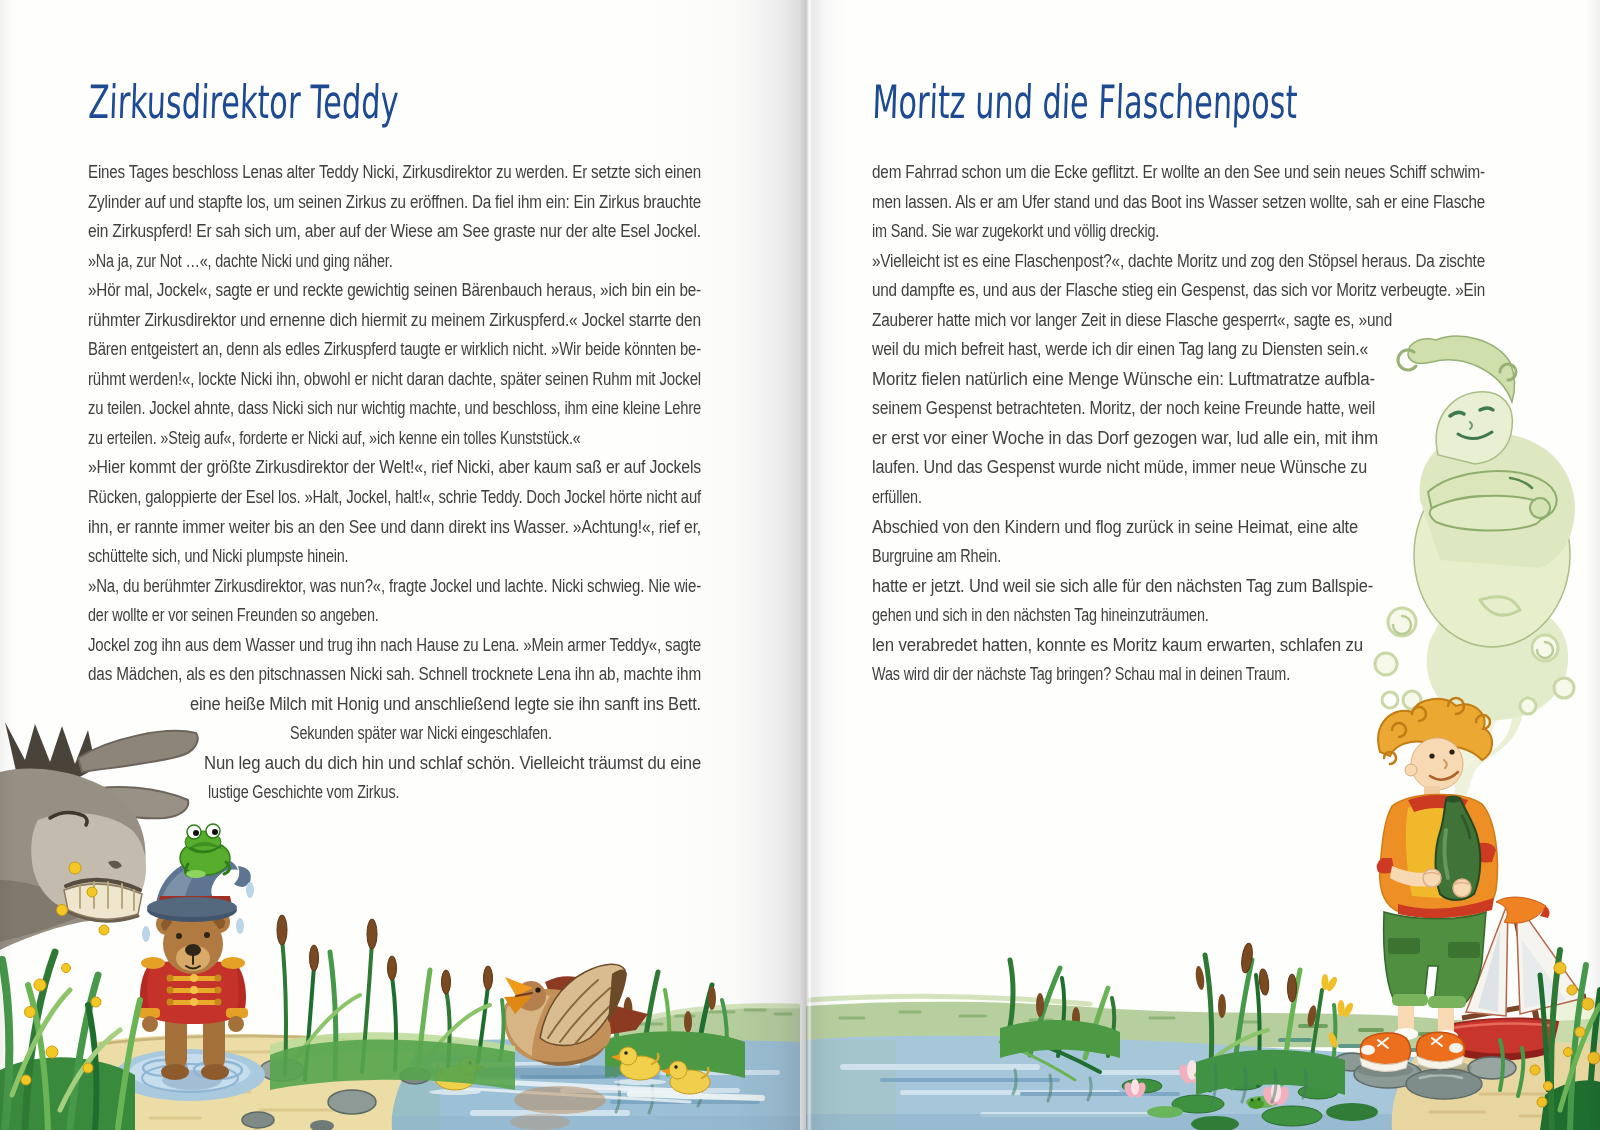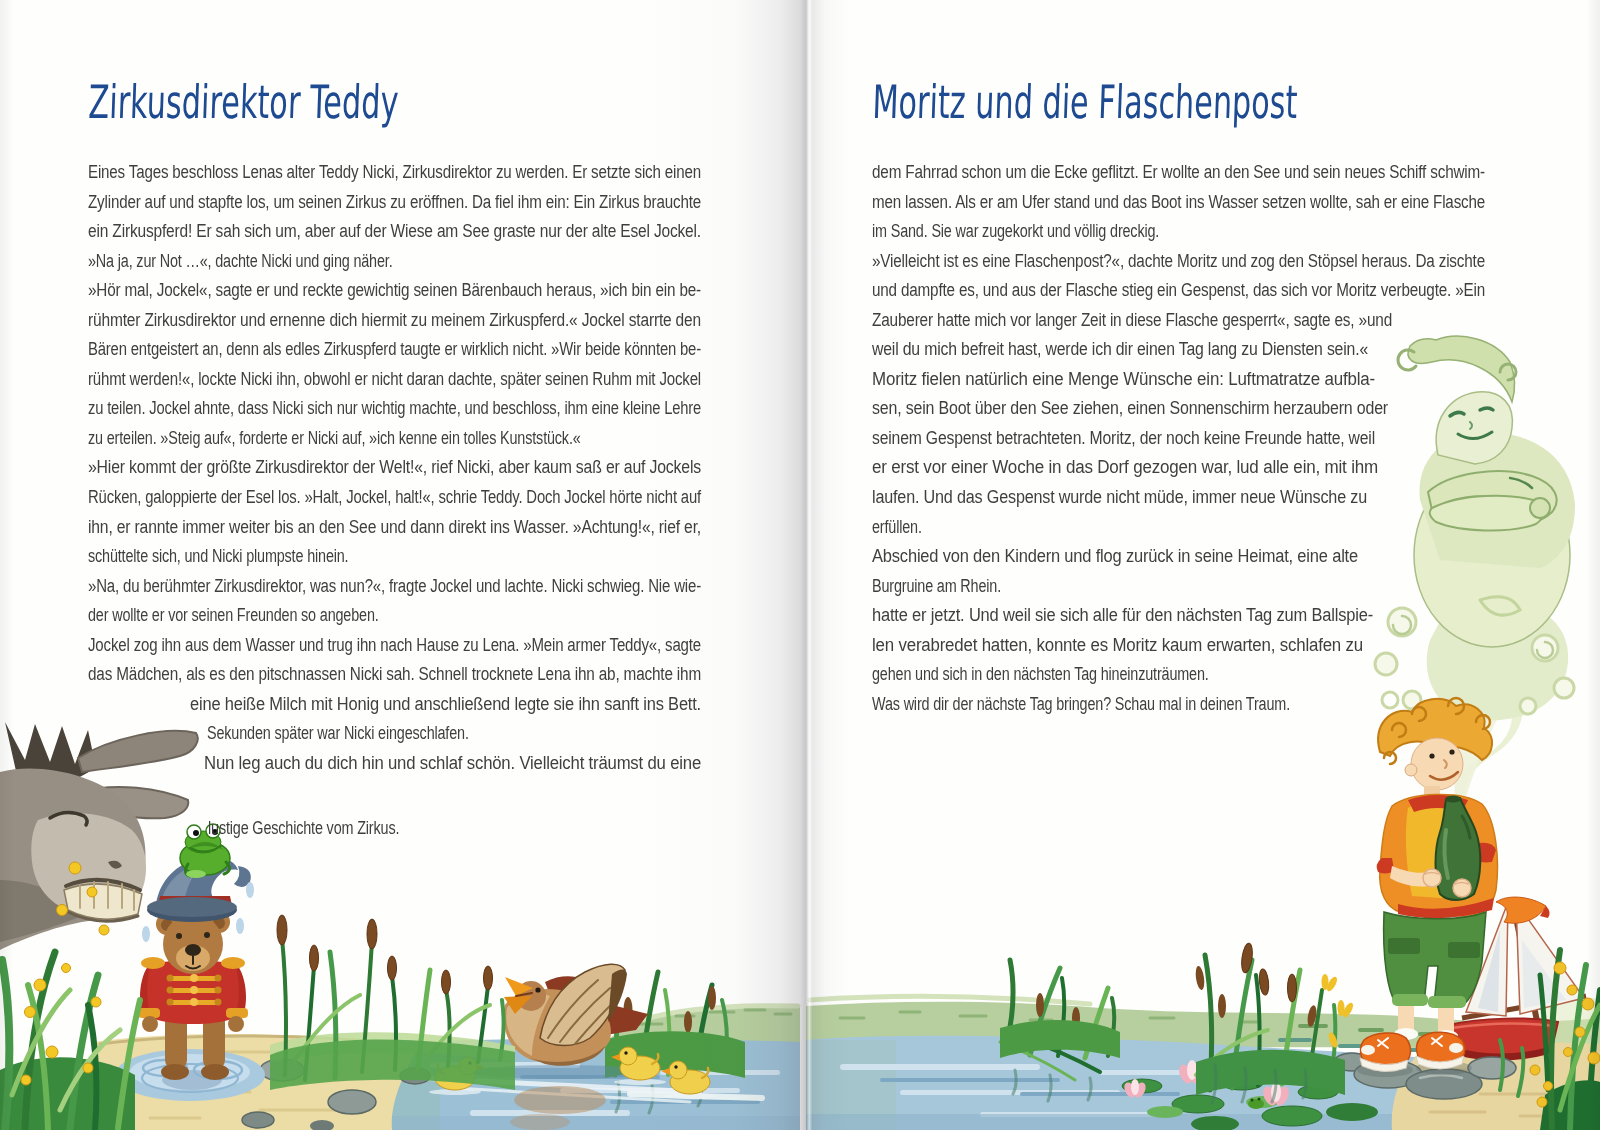--- a/index.html
+++ b/index.html
@@ -500,49 +500,48 @@
         <div class="tline"><span style="transform: scaleX(0.8);">zu erteilen. »Steig auf«, forderte er Nicki auf, »ich kenne ein tolles Kunststück.«</span></div>
         <div class="tline"><span style="transform: scaleX(0.878361);">»Hier kommt der größte Zirkusdirektor der Welt!«, rief Nicki, aber kaum saß er auf Jockels</span></div>
         <div class="tline"><span style="transform: scaleX(0.824878);">Rücken, galoppierte der Esel los. »Halt, Jockel, halt!«, schrie Teddy. Doch Jockel hörte nicht auf</span></div>
         <div class="tline"><span style="transform: scaleX(0.871338);">ihn, er rannte immer weiter bis an den See und dann direkt ins Wasser. »Achtung!«, rief er,</span></div>
         <div class="tline"><span style="transform: scaleX(0.8);">schüttelte sich, und Nicki plumpste hinein.</span></div>
         <div class="tline"><span style="transform: scaleX(0.833394);">»Na, du berühmter Zirkusdirektor, was nun?«, fragte Jockel und lachte. Nicki schwieg. Nie wie-</span></div>
         <div class="tline"><span style="transform: scaleX(0.8);">der wollte er vor seinen Freunden so angeben.</span></div>
         <div class="tline"><span style="transform: scaleX(0.835345);">Jockel zog ihn aus dem Wasser und trug ihn nach Hause zu Lena. »Mein armer Teddy«, sagte</span></div>
         <div class="tline"><span style="transform: scaleX(0.85065);">das Mädchen, als es den pitschnassen Nicki sah. Schnell trocknete Lena ihn ab, machte ihm</span></div>
         <div class="tline" style="padding-left: 102px;"><span style="transform: scaleX(0.912959);">eine heiße Milch mit Honig und anschließend legte sie ihn sanft ins Bett.</span></div>
-        <div class="tline" style="padding-left: 119px;"><span style="transform: scaleX(0.8);">Sekunden später war Nicki eingeschlafen.</span></div>
+        <div class="tline" style="padding-left: 119px; text-align: center;"><span style="transform: scaleX(0.8);">Sekunden später war Nicki eingeschlafen.</span></div>
         <div class="tline" style="padding-left: 116px;"><span style="transform: scaleX(0.928592);">Nun leg auch du dich hin und schlaf schön. Vielleicht träumst du eine</span></div>
-        <div class="tline" style="padding-left: 120px; margin-top: 36px;"><span style="transform: scaleX(0.8);">lustige Geschichte vom Zirkus.</span></div>
+        <div class="tline" style="padding-left: 120px;"><span style="transform: scaleX(0.8);">lustige Geschichte vom Zirkus.</span></div>
       </div>
 </div>
 
 <div class="page page-right">
   <div class="title">
     <span style="transform: scaleX(0.657895) skewX(-3deg);">Moritz und die Flaschenpost</span>
   </div>
   <div class="textcol" id="right-lines">
         <div class="tline"><span style="transform: scaleX(0.847801);">dem Fahrrad schon um die Ecke geflitzt. Er wollte an den See und sein neues Schiff schwim-</span></div>
         <div class="tline"><span style="transform: scaleX(0.842612);">men lassen. Als er am Ufer stand und das Boot ins Wasser setzen wollte, sah er eine Flasche</span></div>
         <div class="tline"><span style="transform: scaleX(0.8);">im Sand. Sie war zugekorkt und völlig dreckig.</span></div>
         <div class="tline"><span style="transform: scaleX(0.848204);">»Vielleicht ist es eine Flaschenpost?«, dachte Moritz und zog den Stöpsel heraus. Da zischte</span></div>
         <div class="tline"><span style="transform: scaleX(0.846429);">und dampfte es, und aus der Flasche stieg ein Gespenst, das sich vor Moritz verbeugte. »Ein</span></div>
         <div class="tline"><span style="transform: scaleX(0.85283);">Zauberer hatte mich vor langer Zeit in diese Flasche gesperrt«, sagte es, »und</span></div>
         <div class="tline"><span style="transform: scaleX(0.877561);">weil du mich befreit hast, werde ich dir einen Tag lang zu Diensten sein.«</span></div>
         <div class="tline"><span style="transform: scaleX(0.940736);">Moritz fielen natürlich eine Menge Wünsche ein: Luftmatratze aufbla-</span></div>
-        <div class="tline"><span style="transform: scaleX(0.88598);">sen, sein Boot über den See ziehen, einen Sonnenschirm herzaubern oder</span></div>
         <div class="tline"><span style="transform: scaleX(0.873382);">seinem Gespenst betrachteten. Moritz, der noch keine Freunde hatte, weil</span></div>
         <div class="tline"><span style="transform: scaleX(0.94414);">er erst vor einer Woche in das Dorf gezogen war, lud alle ein, mit ihm</span></div>
         <div class="tline"><span style="transform: scaleX(0.897552);">laufen. Und das Gespenst wurde nicht müde, immer neue Wünsche zu</span></div>
         <div class="tline"><span style="transform: scaleX(0.8);">erfüllen.</span></div>
         <div class="tline"><span style="transform: scaleX(0.915362);">Abschied von den Kindern und flog zurück in seine Heimat, eine alte</span></div>
         <div class="tline"><span style="transform: scaleX(0.8);">Burgruine am Rhein.</span></div>
         <div class="tline"><span style="transform: scaleX(0.915304);">hatte er jetzt. Und weil sie sich alle für den nächsten Tag zum Ballspie-</span></div>
+        <div class="tline"><span style="transform: scaleX(0.8);">gehen und sich in den nächsten Tag hineinzuträumen.</span></div>
         <div class="tline"><span style="transform: scaleX(0.936855);">len verabredet hatten, konnte es Moritz kaum erwarten, schlafen zu</span></div>
-        <div class="tline"><span style="transform: scaleX(0.8);">gehen und sich in den nächsten Tag hineinzuträumen.</span></div>
         <div class="tline"><span style="transform: scaleX(0.8);">Was wird dir der nächste Tag bringen? Schau mal in deinen Traum.</span></div>
       </div>
 </div>
 
 <div class="gutter"></div>
 <div class="edge-left"></div>
 <div class="edge-right"></div>
 
 </div>
 

